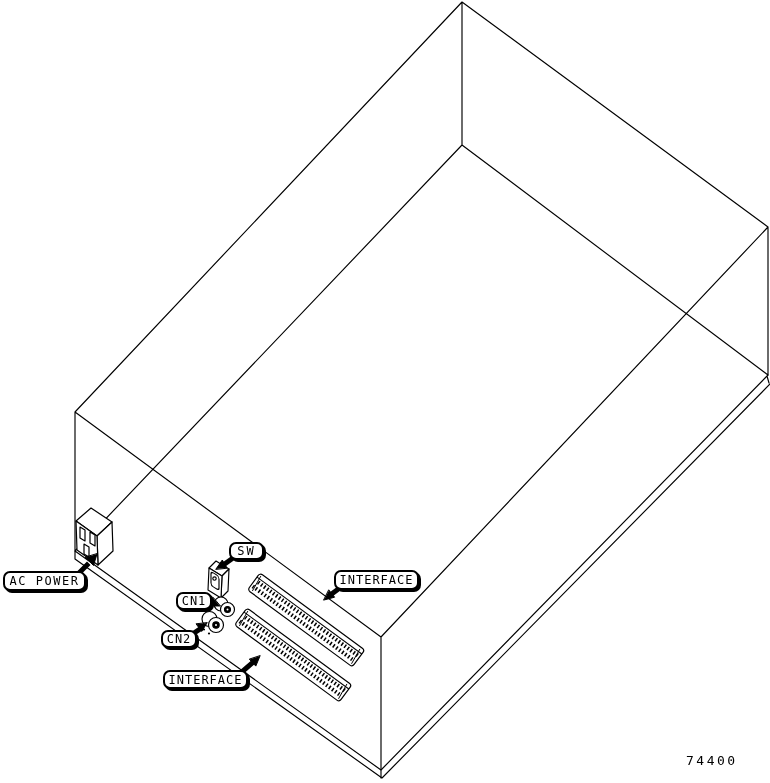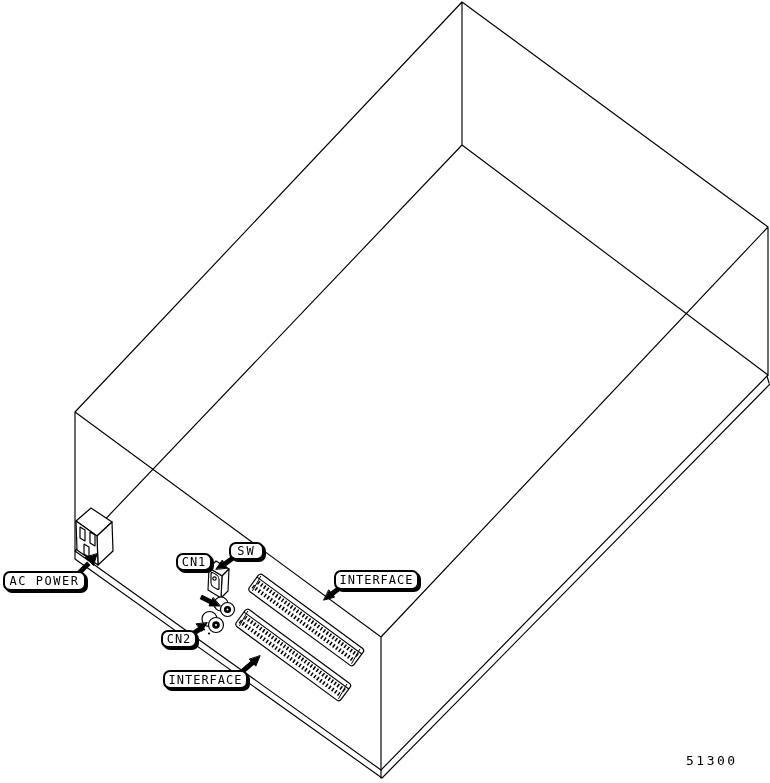--- a/index.html
+++ b/index.html
@@ -10,21 +10,21 @@
   #line-art{position:absolute;left:0;top:0;}
   .callout{
     position:absolute;box-sizing:border-box;background:#fff;color:#000;
     border:2px solid #000;border-radius:7px;box-shadow:2px 2px 0 0 #000;
     display:flex;align-items:center;justify-content:center;
     font-size:12px;letter-spacing:1px;white-space:nowrap;z-index:3;
     font-family:"DejaVu Sans Mono","Liberation Mono",monospace;
   }
   .co-ac  {left:3px;  top:571px; width:83px; height:20px; letter-spacing:1.5px;}
   .co-sw  {left:229px;top:542px; width:35px; height:18px; letter-spacing:2px;}
-  .co-cn1 {left:176px;top:553px; width:36px; height:18px;}
+  .co-cn1 {left:176px;top:592px; width:36px; height:18px;}
   .co-cn2 {left:161px;top:630px; width:36px; height:18px;align-items:center;}
   .co-if1 {left:334px;top:570px; width:85px; height:20px;}
   .co-if2 {left:163px;top:670px; width:85px; height:19px;}
   #fignum{
     position:absolute;left:686px;top:753px;font-size:13px;letter-spacing:2.5px;
     color:#000;z-index:3;
   }
 </style>
 </head>
 <body>
@@ -146,14 +146,14 @@
   <div class="callout co-cn2">
     <span>CN2</span>
   </div>
   <div class="callout co-if1">
     <span>INTERFACE</span>
   </div>
   <div class="callout co-if2">
     <span>INTERFACE</span>
   </div>
 
-  <div id="fignum">51300</div>
+  <div id="fignum">74400</div>
 </div>
 
 </body></html>

